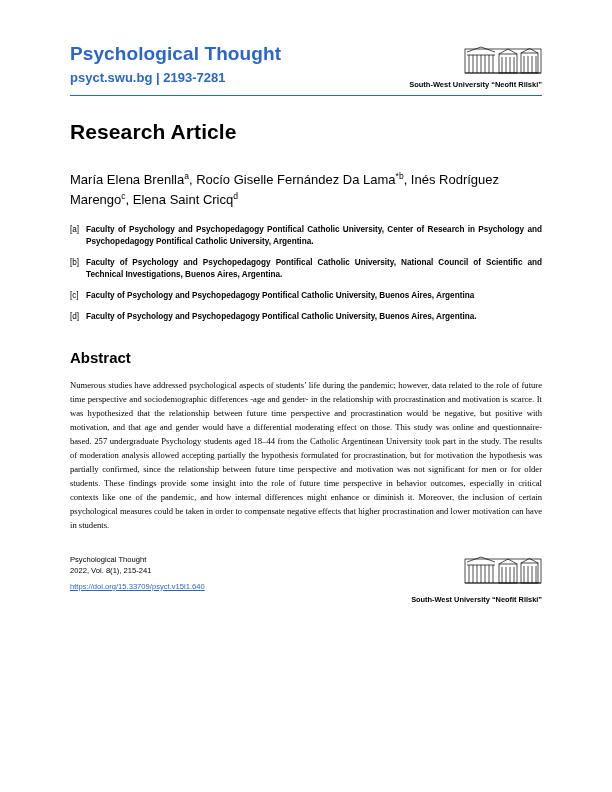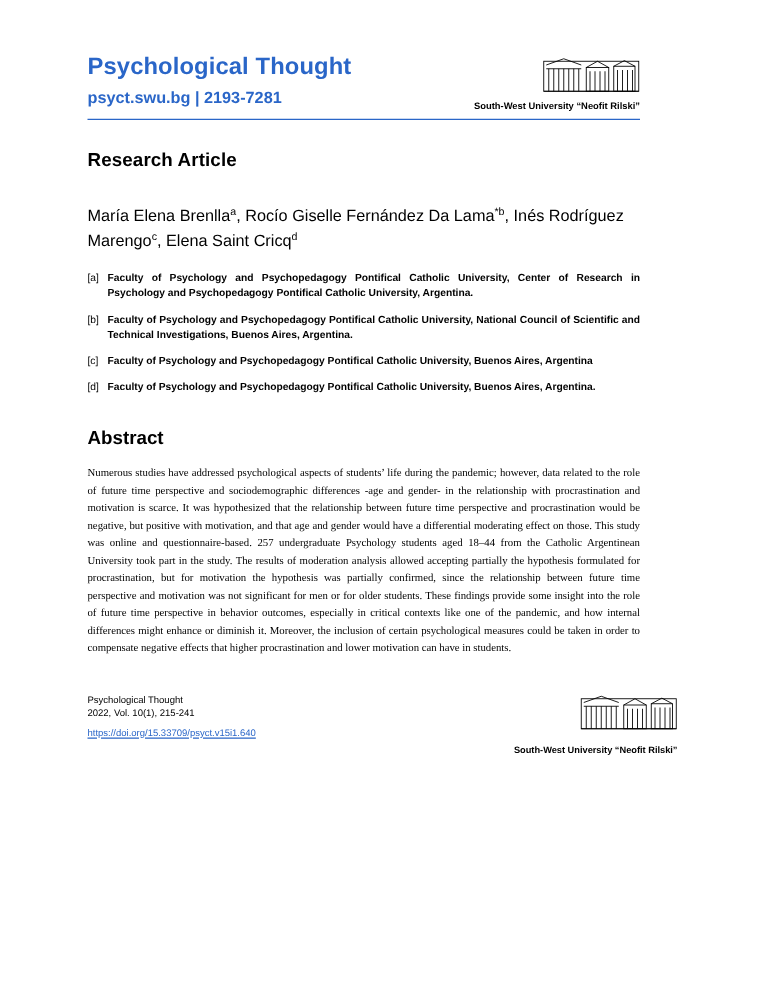--- a/index.html
+++ b/index.html
@@ -13,21 +13,21 @@
     font-family: "Liberation Sans", sans-serif;
     color: #000000;
     position: relative;
     overflow: hidden;
   }
   .page {
     position: relative;
     width: 612px;
     height: 634px;
     box-sizing: border-box;
-    padding: 44px 100px 0 70px;
+    padding: 44px 70px 0 70px;
   }
 
   
   .masthead {
     display: flex;
     align-items: flex-start;
     justify-content: space-between;
   }
   .masthead-left {
     display: flex;
@@ -66,21 +66,21 @@
   .rule {
     border: 0;
     border-top: 1px solid #2a66c8;
     margin: 6px 0 0 0;
     height: 0;
   }
 
   
   .article-type {
     margin-top: 24px;
-    font-size: 15px;
+    font-size: 21px;
     font-weight: bold;
     letter-spacing: 0.1px;
   }
   .article-title {
     margin-top: 22px;
     font-size: 19.5px;
     font-weight: bold;
     line-height: 1.33;
     letter-spacing: -0.1px;
   }
@@ -222,21 +222,21 @@
     </div>
   </div>
 
   <h2 class="abstract-heading">Abstract</h2>
   <p class="abstract-body">Numerous studies have addressed psychological aspects of students’ life during the pandemic; however, data related to the role of future time perspective and sociodemographic differences -age and gender- in the relationship with procrastination and motivation is scarce. It was hypothesized that the relationship between future time perspective and procrastination would be negative, but positive with motivation, and that age and gender would have a differential moderating effect on those. This study was online and questionnaire-based. 257 undergraduate Psychology students aged 18–44 from the Catholic Argentinean University took part in the study. The results of moderation analysis allowed accepting partially the hypothesis formulated for procrastination, but for motivation the hypothesis was partially confirmed, since the relationship between future time perspective and motivation was not significant for men or for older students. These findings provide some insight into the role of future time perspective in behavior outcomes, especially in critical contexts like one of the pandemic, and how internal differences might enhance or diminish it. Moreover, the inclusion of certain psychological measures could be taken in order to compensate negative effects that higher procrastination and lower motivation can have in students.</p>
 
   <div class="footer">
     <div class="footer-row">
       <div class="footer-left">
         <div>Psychological Thought</div>
-        <div>2022, Vol. 10(1), 215-241</div>
+        <div>2022, Vol. 8(1), 215-241</div>
         <div class="footer-doi">https://doi.org/15.33709/psyct.v15i1.640</div>
       </div>
       <div class="footer-right">
         <span>
           <svg class="logo-building" viewBox="0 0 156 60" xmlns="http://www.w3.org/2000/svg">
             <g fill="none" stroke="#000" stroke-width="1.4">
               <rect x="2" y="10" width="152" height="48"></rect>
               <path d="M10 58 V22 M18 58 V22 M26 58 V22 M34 58 V22 M42 58 V22 M50 58 V22 M58 58 V22"></path>
               <path d="M6 22 H62"></path>
               <path d="M6 16 L34 6 L62 16"></path>

